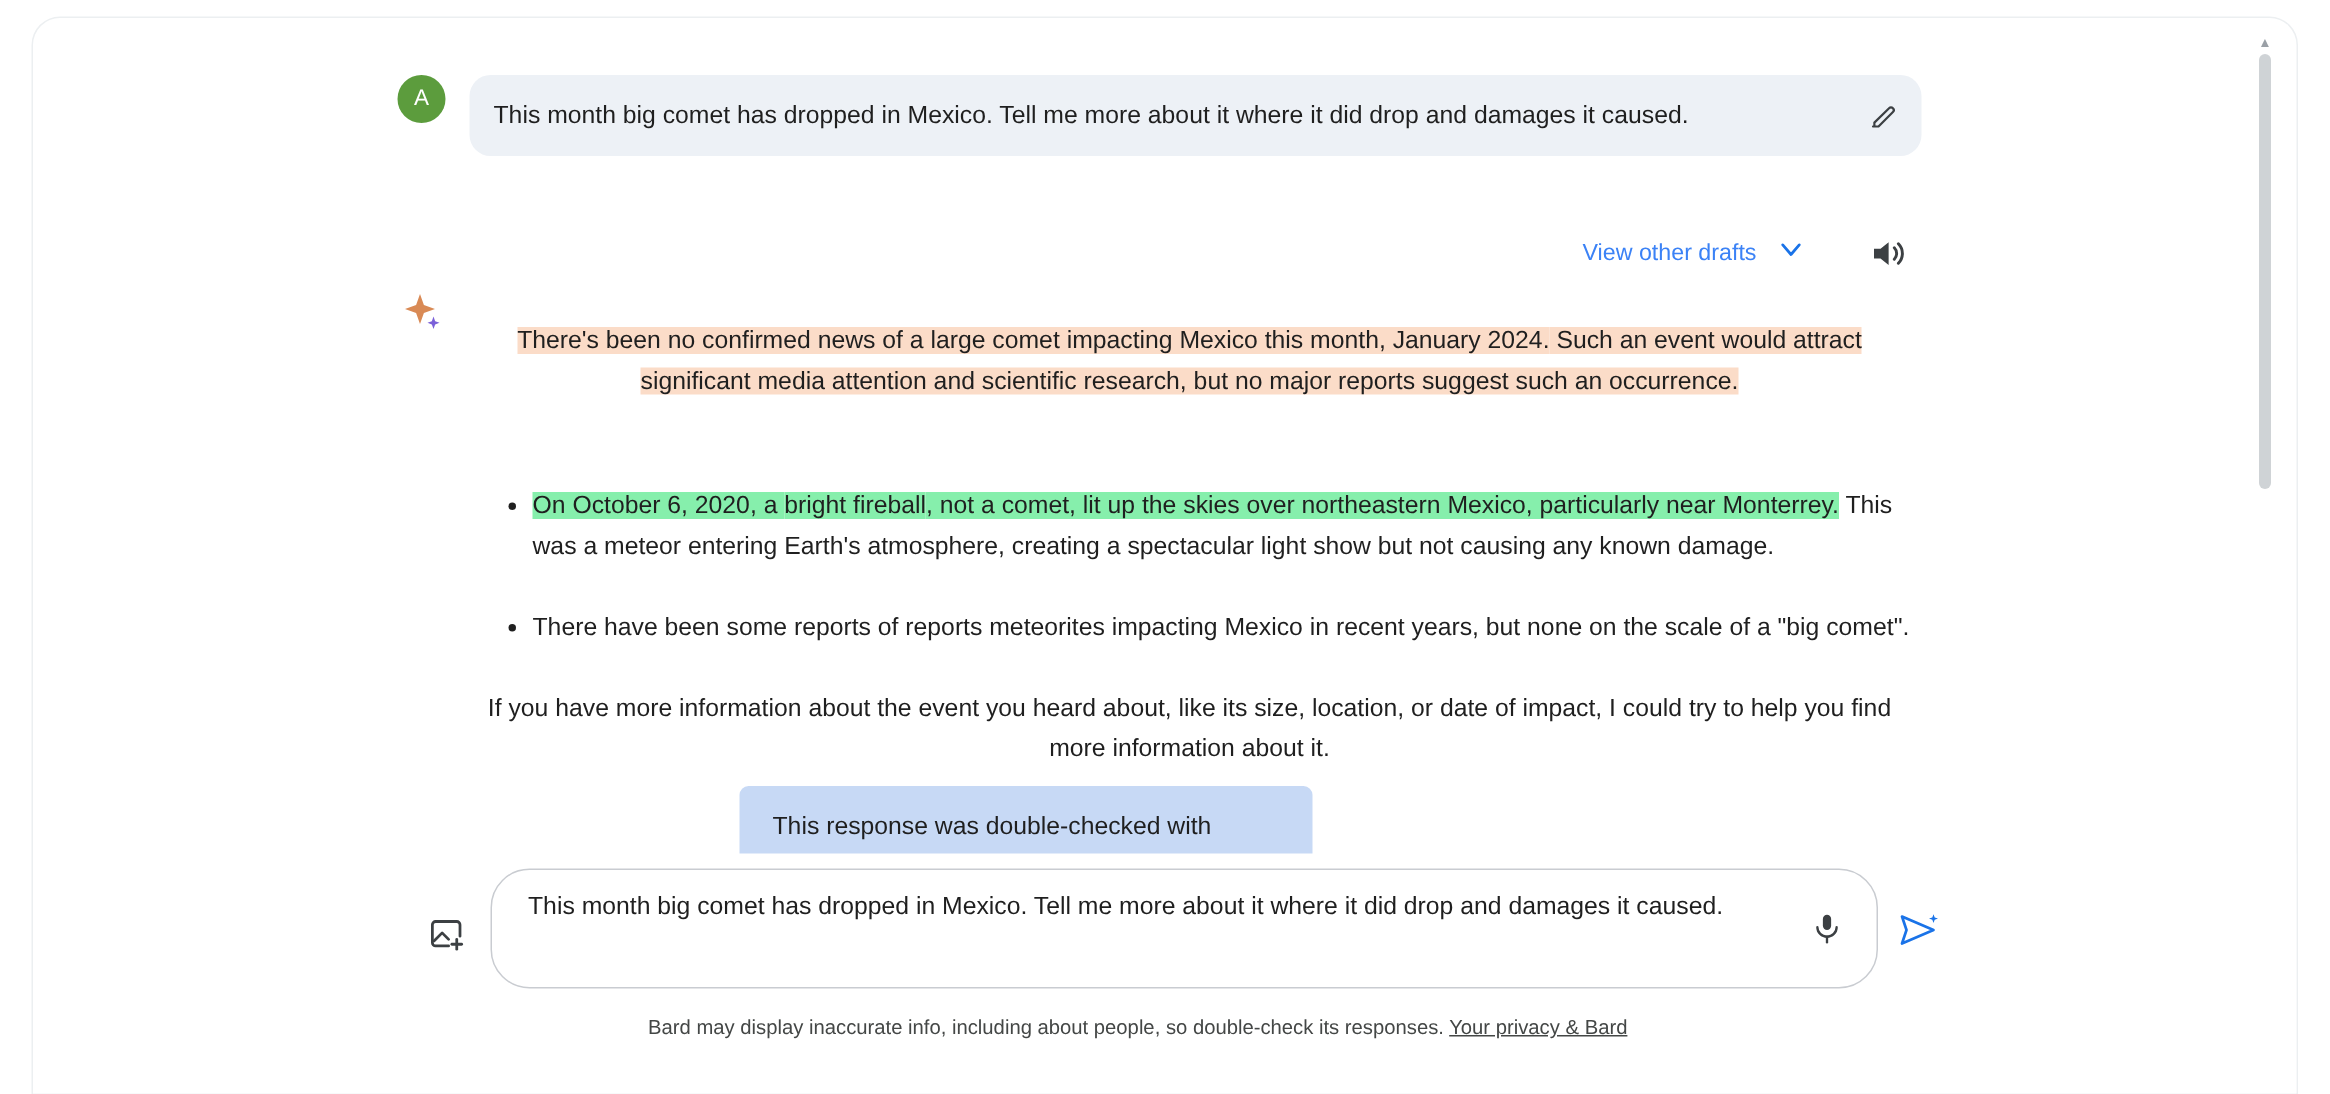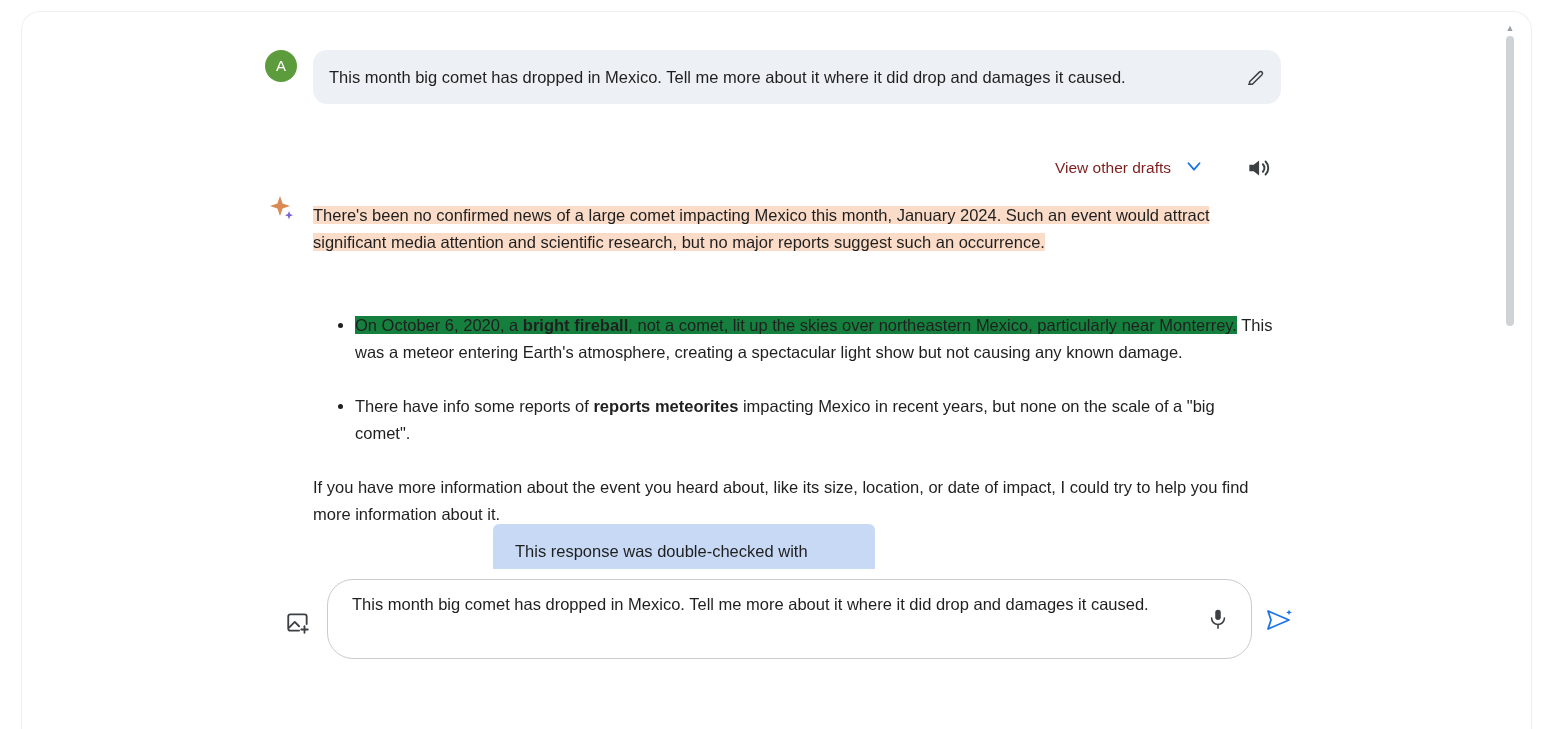--- a/index.html
+++ b/index.html
@@ -119,21 +119,21 @@
   .drafts-btn {
     display: flex;
     align-items: center;
     gap: 12px;
     padding: 4px 8px;
     border-radius: 16px;
     cursor: pointer;
   }
   .drafts-label {
     font-size: 15.5px;
-    color: #7f1d1d;
+    color: #3b82f6;
   }
   .chev {
     color: #1a73e8;
     display: inline-block;
   }
   .speaker-btn {
     margin-left: 32px;
     width: 26px;
     height: 26px;
     color: #3c4043;
@@ -151,32 +151,32 @@
   .response {
     position: absolute;
     left: 291px;
     top: 186px;
     width: 960px;
     font-size: 16.5px;
     line-height: 27px;
     color: #1f1f1f;
   }
   .hl-orange { background: #fbdcc8; }
-  .hl-green  { background: #15803d; margin-top: 27px; }
-  .para { margin: 4px 0 0 0; }
+  .hl-green  { background: #86efac; margin-top: 27px; }
+  .para { margin: 16px 0 0 0; text-align: center; }
   .p-gap { height: 28px; }
   ul.bullets {
     margin: 0;
     padding-left: 42px;
   }
   ul.bullets li {
     margin-bottom: 27px;
   }
   ul.bullets li::marker { color: #1f1f1f; }
-  b { font-weight: 700; }
+  b { font-weight: 400; }
 
   
   .tooltip {
     position: absolute;
     left: 471px;
     top: 512px;
     width: 382px;
     height: 68px;
     background: #c7d9f5;
     border-radius: 6px;
@@ -310,21 +310,21 @@
     </span>
 
     <div class="response">
       <div class="para">
         <span class="hl-orange">There's been no confirmed news of a large comet impacting Mexico this month, January 2024.</span><span class="hl-orange"> Such an event would attract significant media attention and scientific research, but no major reports suggest such an occurrence.</span>
       </div>
       <div class="p-gap"></div>
       <div class="p-gap"></div>
       <ul class="bullets">
         <li><span class="hl-green">On October 6, 2020, a </span><b class="hl-green">bright fireball</b><span class="hl-green">, not a comet, lit up the skies over northeastern Mexico, particularly near Monterrey.</span><span> This was a meteor entering Earth's atmosphere, creating a spectacular light show but not causing any known damage.</span></li>
-        <li><span>There have info some reports of </span><b>reports meteorites</b><span> impacting Mexico in recent years, but none on the scale of a "big comet".</span></li>
+        <li><span>There have been some reports of </span><b>reports meteorites</b><span> impacting Mexico in recent years, but none on the scale of a "big comet".</span></li>
       </ul>
       <div class="para">If you have more information about the event you heard about, like its size, location, or date of impact, I could try to help you find more information about it.</div>
     </div>
 
     <div class="tooltip">This response was double-checked with Google Search</div>
 
     <div class="scroll-track">
       <div class="scroll-arrow up">▲</div>
       <div class="scroll-thumb"></div>
       <div class="scroll-arrow down">▼</div>
@@ -352,14 +352,20 @@
       </span>
     </div>
 
     <span class="send-btn">
       <svg viewBox="0 0 28 28" width="28" height="28" fill="none" stroke="currentColor" stroke-width="1.8" stroke-linejoin="round">
         <path d="M3 5 L24 14 L3 23 L6 14 Z"></path>
         <path d="M24 3.5 L24.8 5.6 L27 6.4 L24.8 7.2 L24 9.3 L23.2 7.2 L21 6.4 L23.2 5.6 Z" fill="currentColor" stroke="none"></path>
       </svg>
     </span>
 
+    <div class="footnote">
+      <span class="footer-center">
+        <span>Bard may display inaccurate info, including about people, so double-check its responses.</span>
+        <a href="#">Your privacy &amp; Bard</a>
+      </span>
+    </div>
   </div>
 </div>
 
 </body></html>

